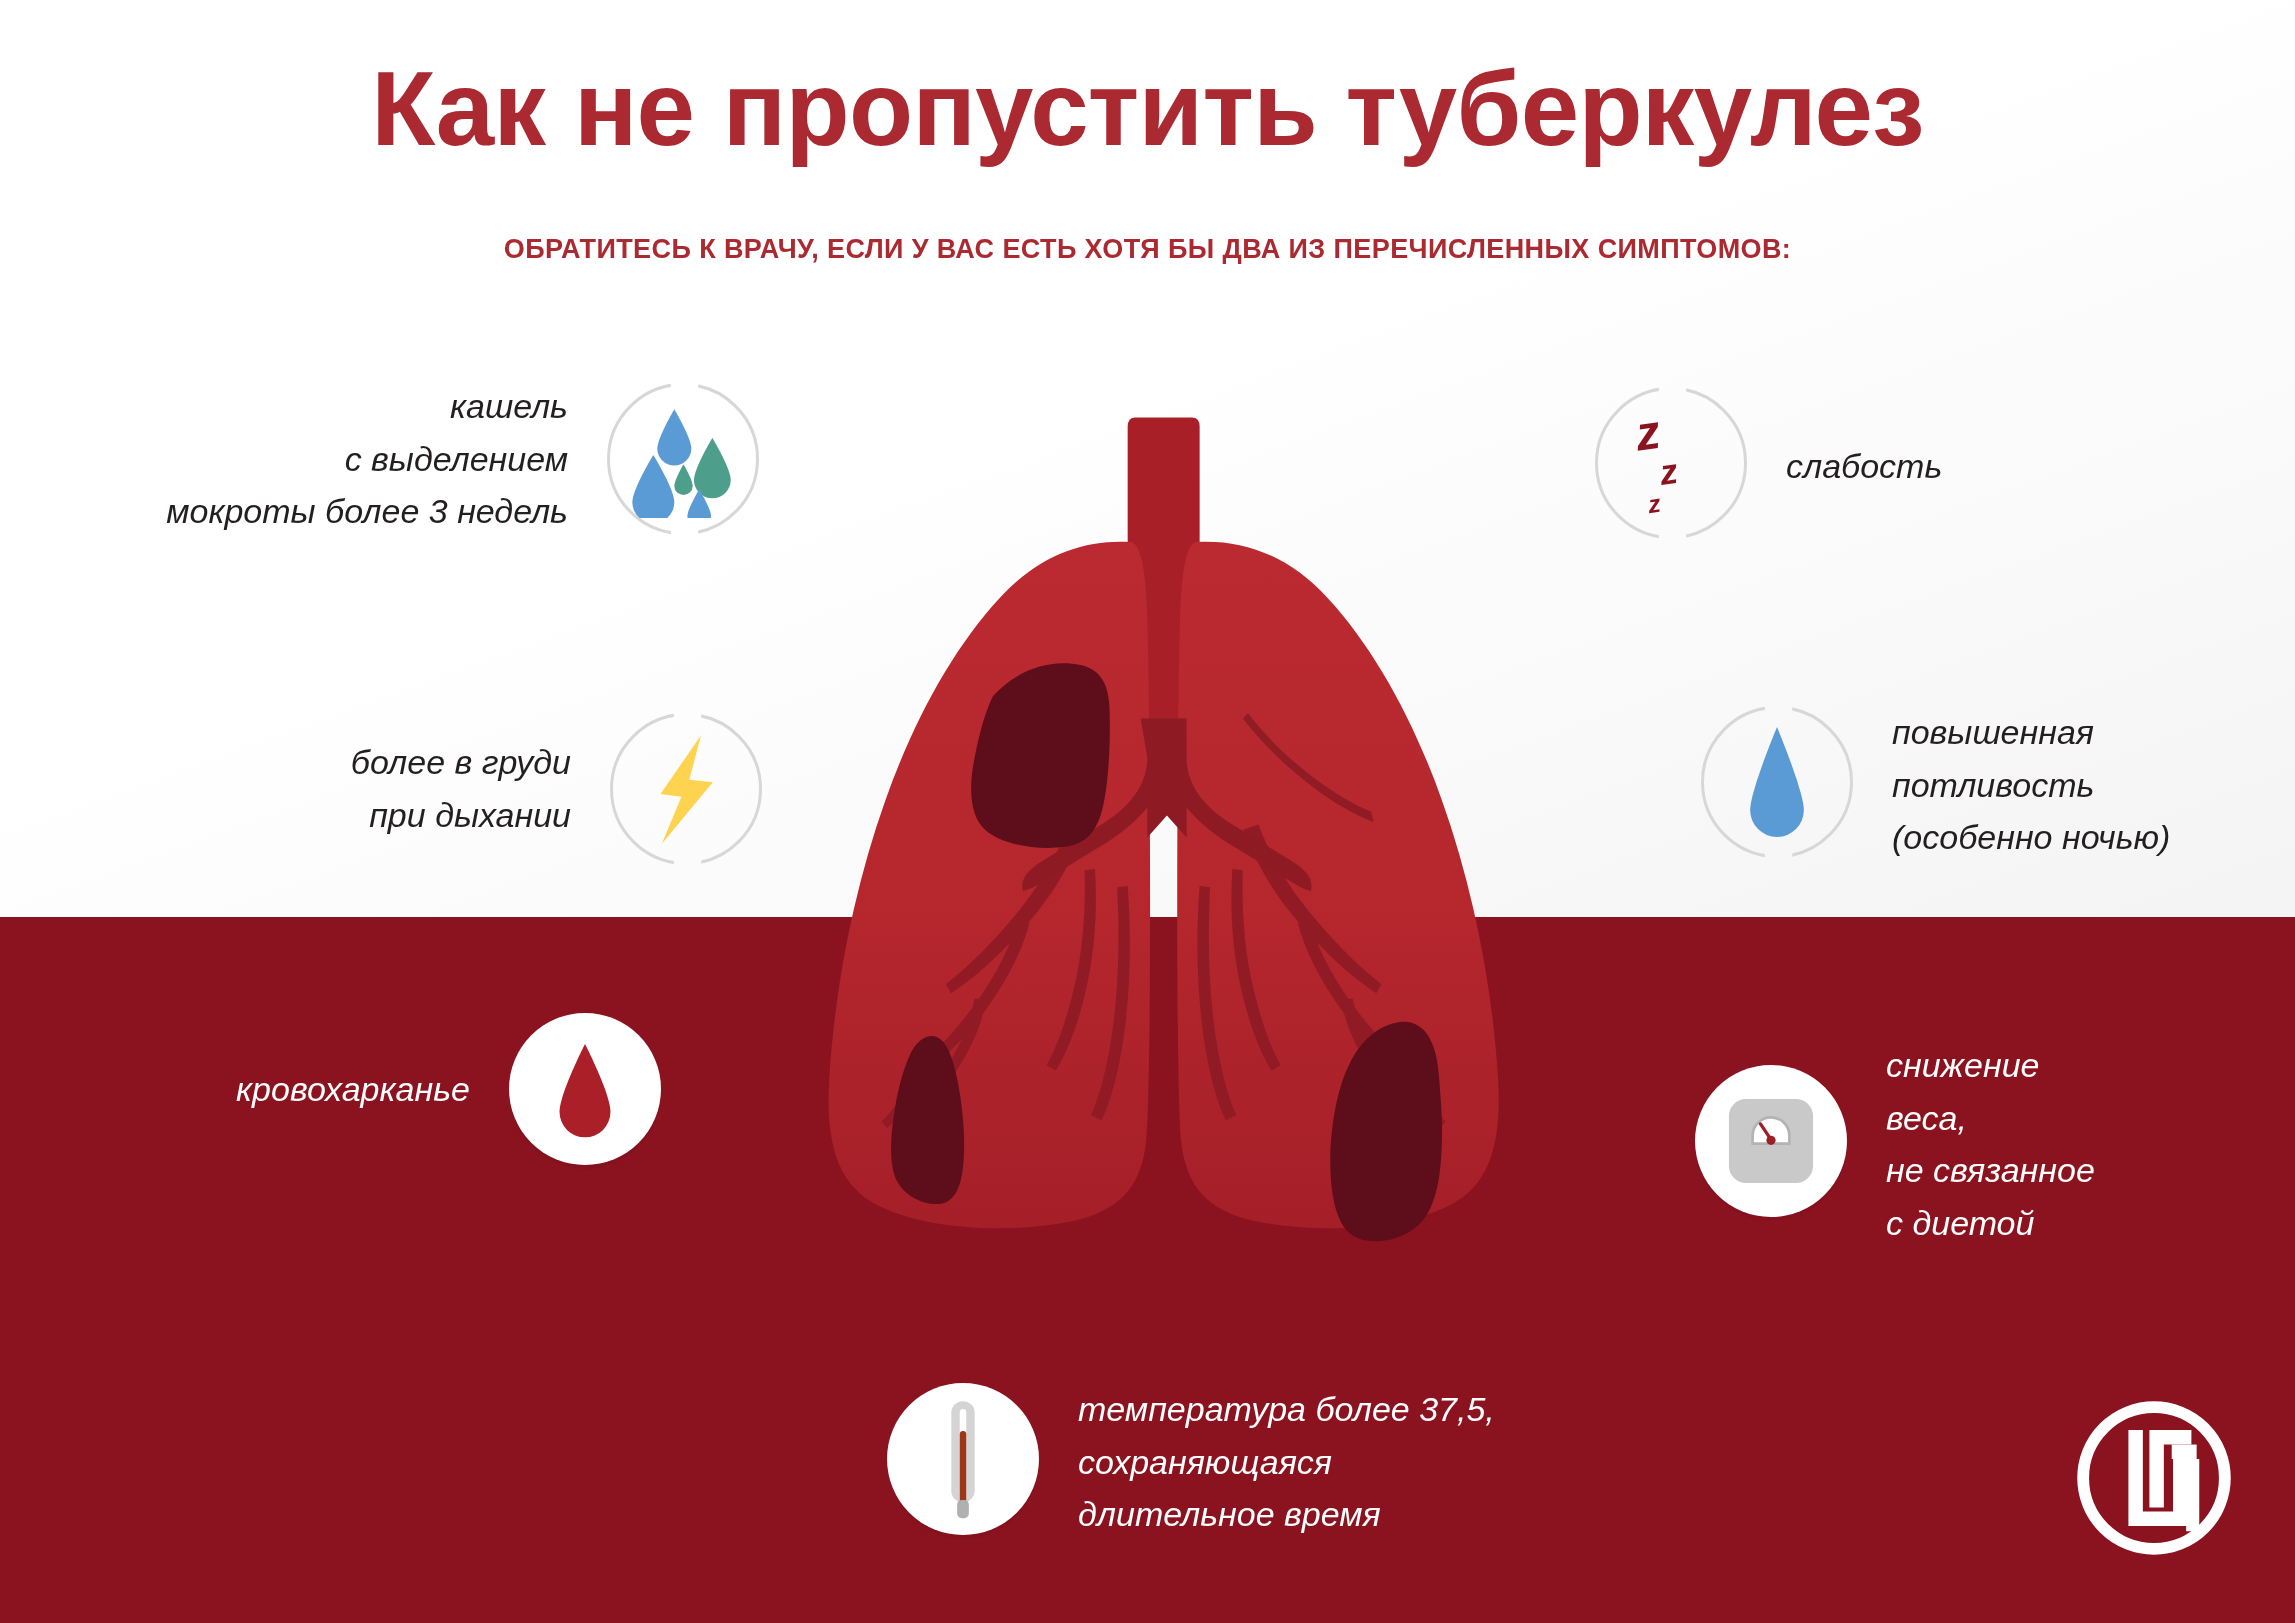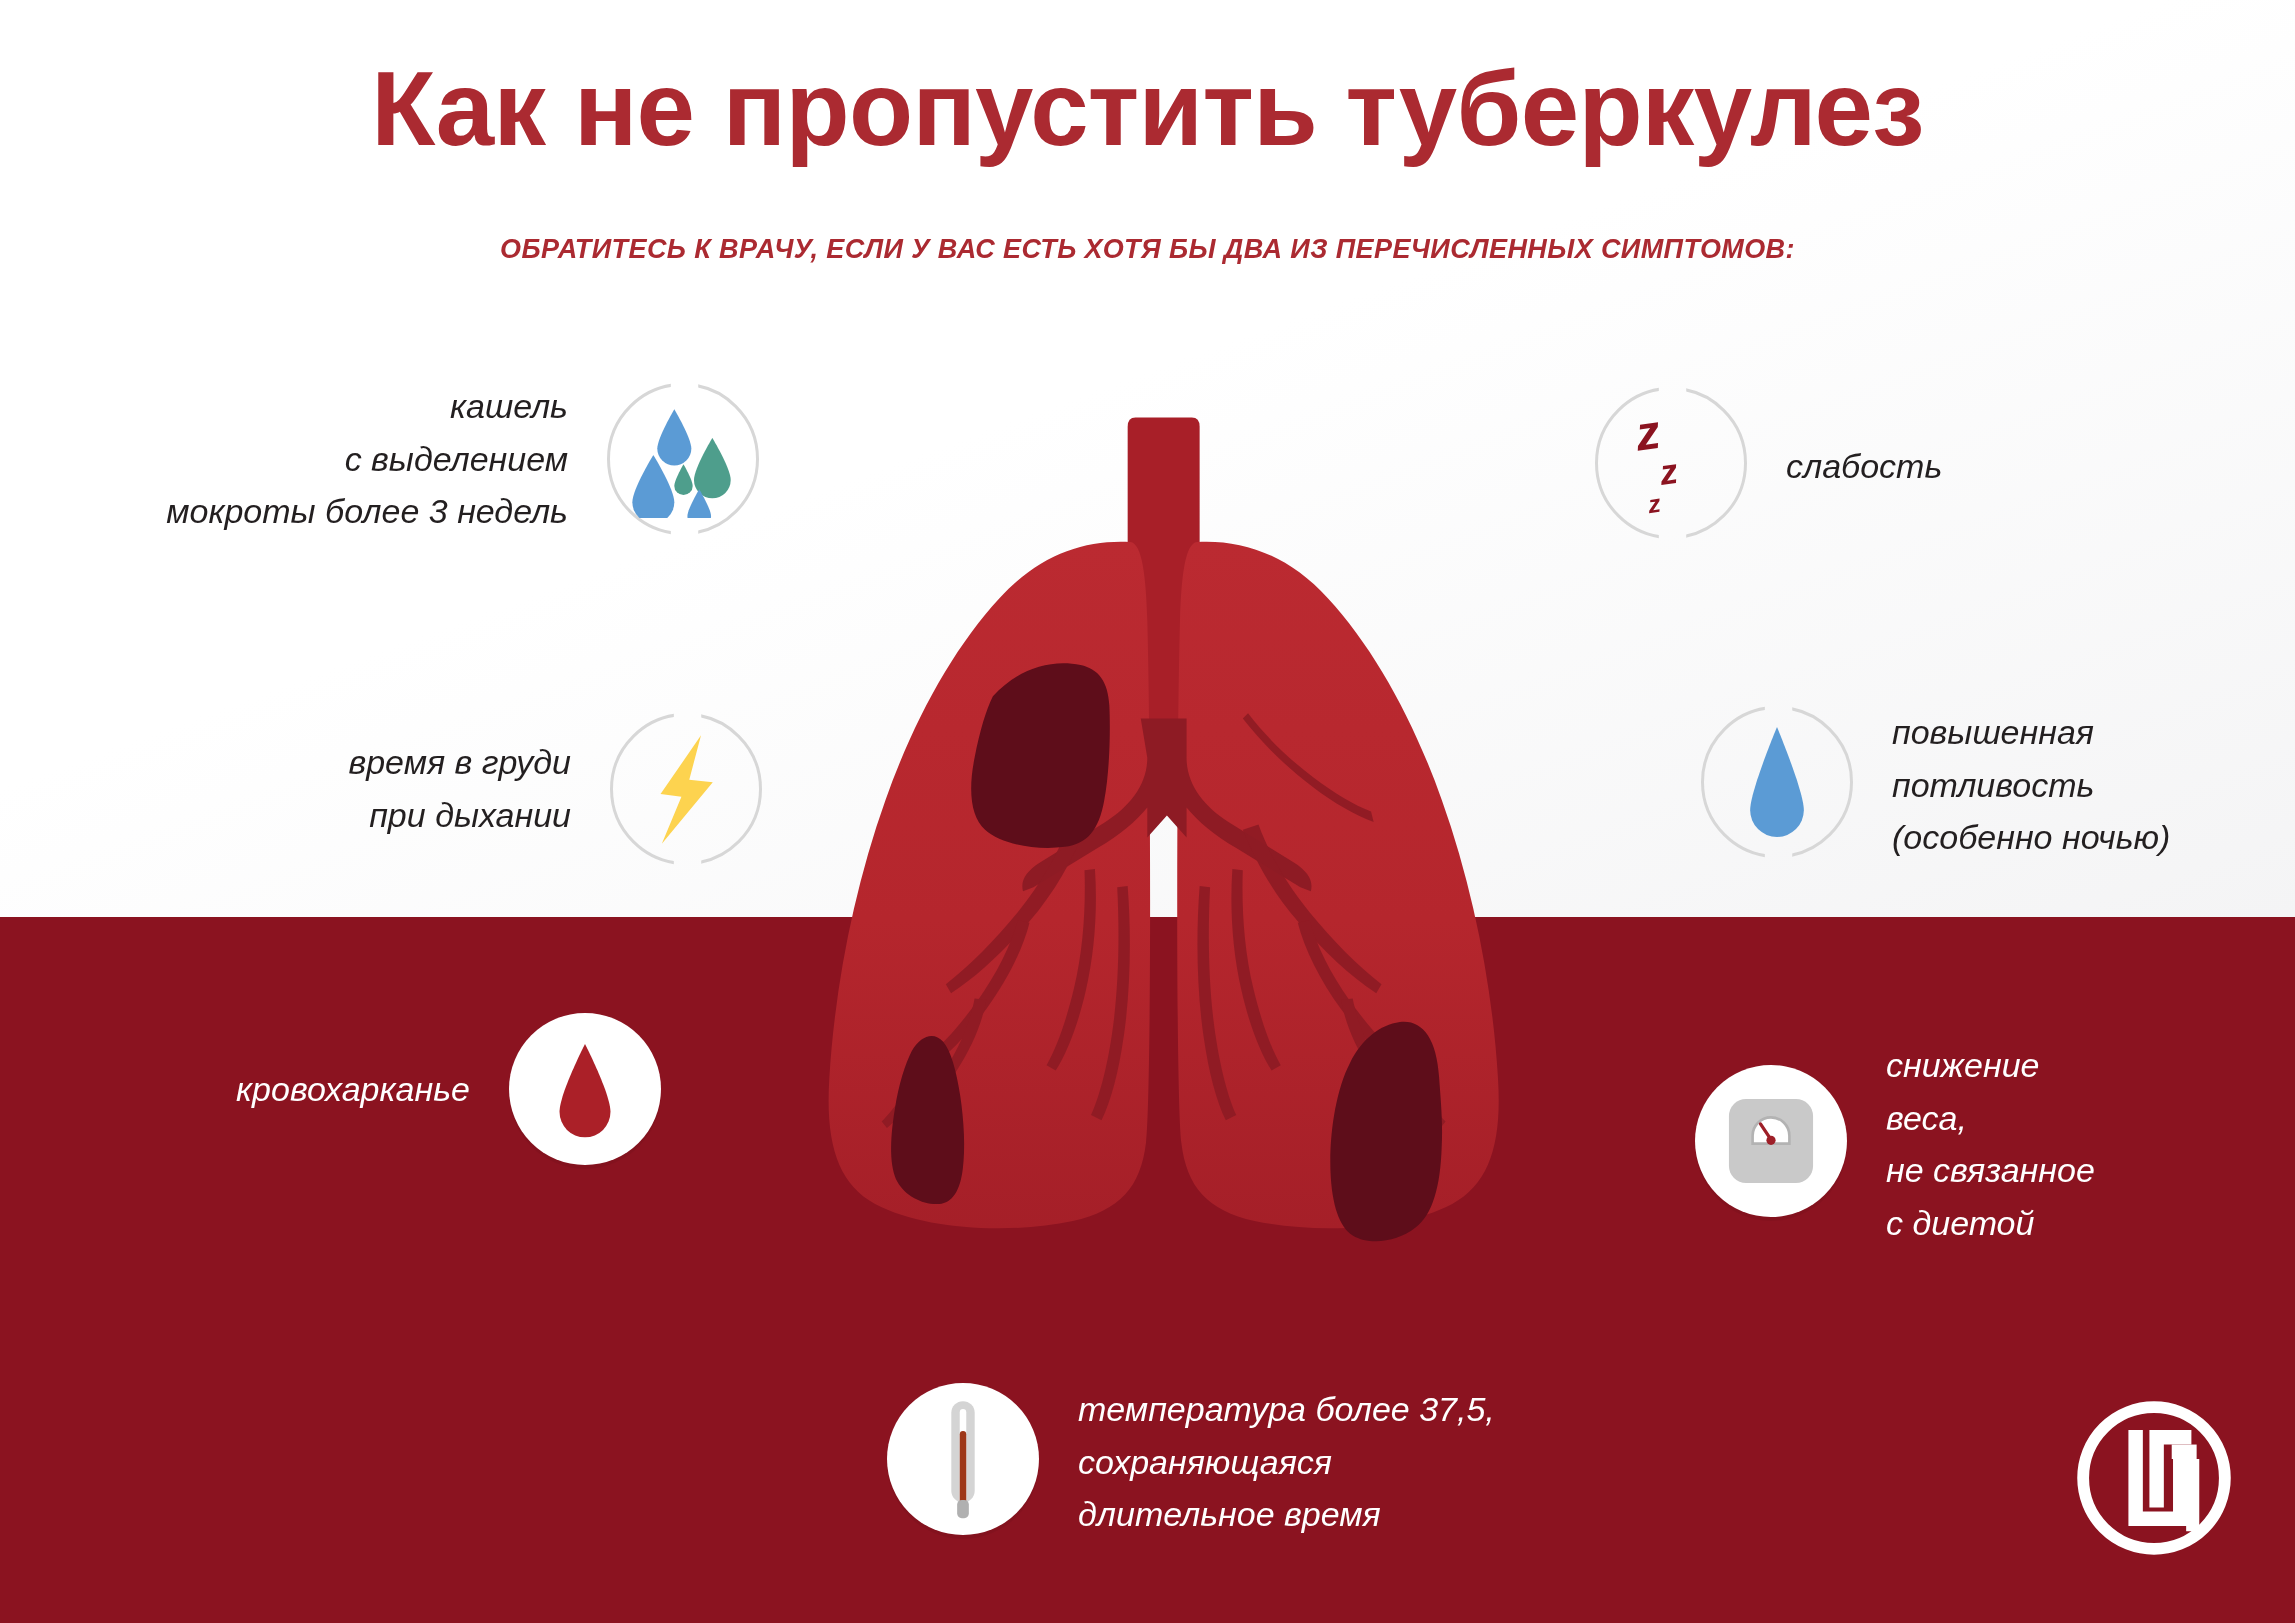--- a/index.html
+++ b/index.html
@@ -46,21 +46,20 @@
   .subtitle {
     position: absolute;
     left: 0; top: 234px;
     width: 2295px;
     text-align: center;
     font-size: 27px;
     font-weight: 700;
     color: #ab2a31;
     letter-spacing: 0.4px;
     white-space: nowrap;
-    font-style: italic;
   }
   
   .sym { position: absolute; display: flex; align-items: center; }
   .sym-label {
     font-size: 34px;
     line-height: 1.55;
     color: #231f20;
     white-space: pre-line;
     font-style: italic;
   }
@@ -250,21 +249,21 @@
           <text x="22" y="62" font-family="Liberation Sans, sans-serif" font-size="74" font-weight="700" font-style="italic" fill="#8b1320" transform="rotate(-8 48 46)">z</text>
           <text x="58" y="116" font-family="Liberation Sans, sans-serif" font-size="54" font-weight="700" font-style="italic" fill="#8b1320" transform="rotate(-8 74 100)">z</text>
           <text x="40" y="160" font-family="Liberation Sans, sans-serif" font-size="38" font-weight="700" font-style="italic" fill="#8b1320" transform="rotate(-8 50 148)">z</text>
         </svg>
       </div>
     </div>
     <div class="sym-label label-left">слабость</div>
   </div>
 
   <div class="sym" id="sym-chest">
-    <div class="sym-label label-right">время в груди
+    <div class="sym-label label-right">более в груди
 при дыхании</div>
     <div class="ring">
       <div class="glyph">
         <svg width="72" height="111" viewBox="0 0 110 170">
           <path fill="#fdd34f" d="M78 2 L16 92 L48 96 L18 168 L96 74 L60 70 Z"></path>
         </svg>
       </div>
     </div>
   </div>
 

